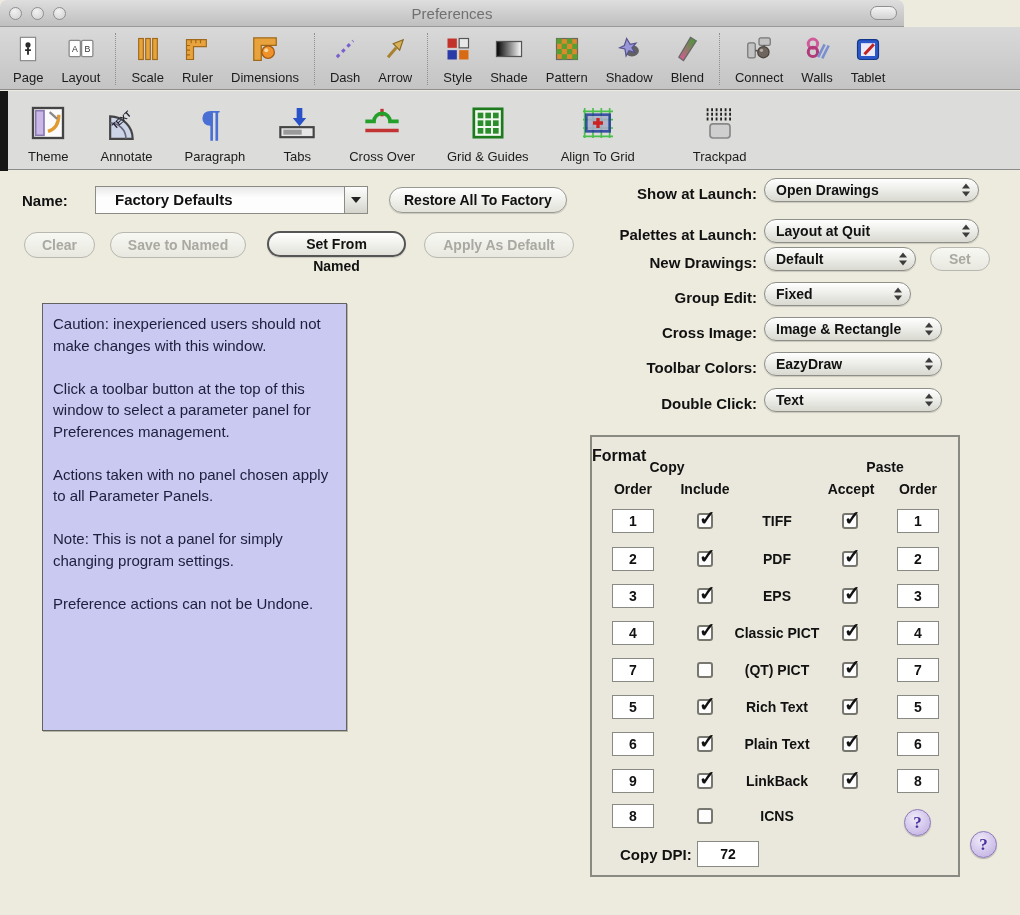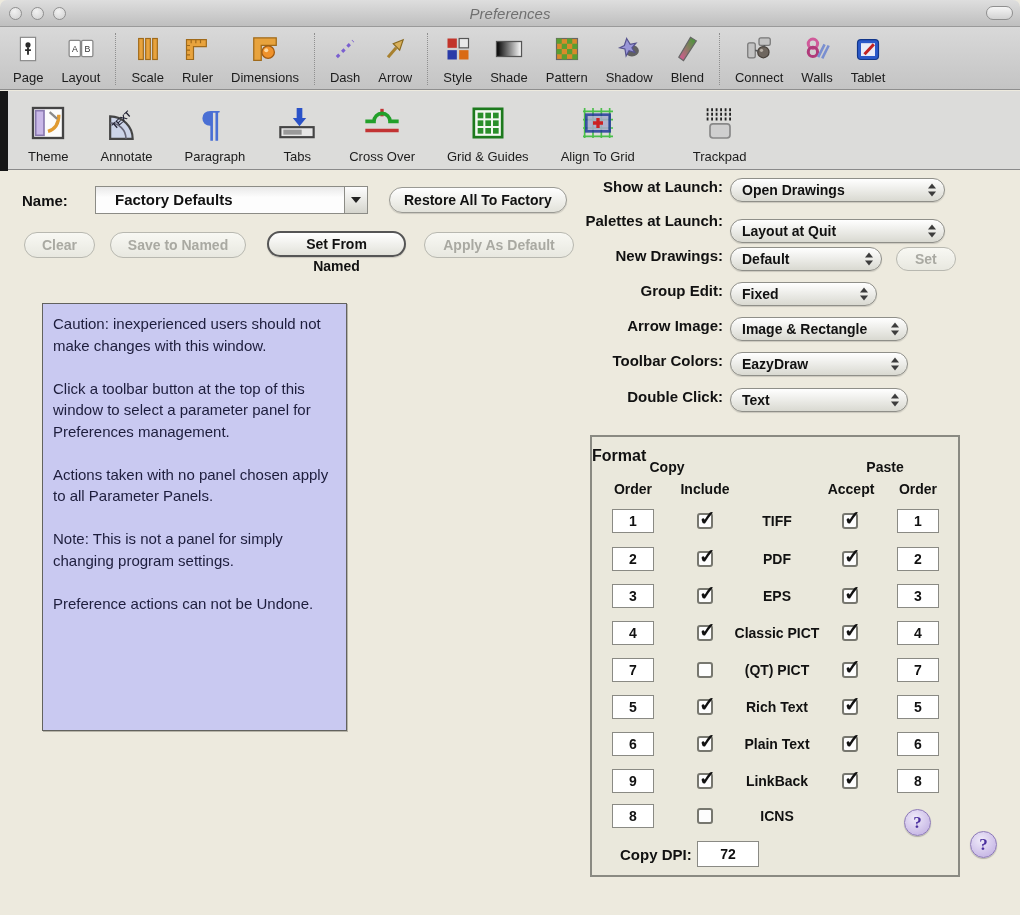--- a/index.html
+++ b/index.html
@@ -2,23 +2,23 @@
 <html><head>
 <meta charset="utf-8">
 <style>
   * { margin:0; padding:0; box-sizing:border-box; }
   html,body { background:#f2f2f2; }
   body { width:1020px; height:915px; position:relative; overflow:hidden;
          font-family:"Liberation Sans", sans-serif; }
   .window { position:absolute; inset:0; background:#edeade; }
 
   
-  .titlebar { position:absolute; left:0; top:0; width:1020px; height:27px;
+  .titlebar { position:absolute; left:0; top:0; width:904px; height:27px;
     background:linear-gradient(#dedede,#c8c8c8 70%,#bfbfbf);
-    border-bottom:1px solid #9a9a9a; border-radius:7px 7px 0 0;font-style:italic; }
+    border-bottom:1px solid #9a9a9a; border-radius:7px 7px 0 0; }
   .tl-group { position:absolute; left:9px; top:7px; display:flex; gap:9px; }
   .tl { width:13px; height:13px; border-radius:50%;
     background:radial-gradient(circle at 40% 30%, #f2f2f2, #cfcfcf);
     border:1px solid #8f8f8f; }
   .win-title { position:absolute; left:0; right:0; top:5px; text-align:center;
     font-size:15px; color:#707070; }
   .pill-btn { position:absolute; right:7px; top:6px; width:27px; height:14px;
     border-radius:7px; border:1px solid #8f8f8f;
     background:linear-gradient(#f5f5f5,#d2d2d2); }
 
@@ -73,21 +73,21 @@
     border-left:5px solid transparent; border-right:5px solid transparent;
     border-top:6px solid #222; }
 
   
   .caution { position:absolute; left:42px; top:303px; width:305px; height:428px;
     background:#c9c9f1; border:1px solid #62625e; box-shadow:1px 1px 0 #b7b4a8;
     padding:9px 10px; font-size:15px; line-height:21.5px; color:#1d1d3c;
     white-space:pre-line; }
 
   
-  .pref-row { position:absolute; left:563px; display:flex; align-items:flex-start; }
+  .pref-row { position:absolute; left:597px; display:flex; align-items:flex-end; }
   .pref-label { width:160px; text-align:right; font-size:15px; font-weight:bold;
     color:#111; margin-right:7px; white-space:nowrap; }
   .set-btn { position:static; margin-left:14px; height:24px; line-height:22px; padding:0 18px; }
 
   
   .fpanel { position:absolute; left:590px; top:435px; width:370px; height:442px;
     background:#eae8dc; border:2px solid #8a8a82; }
   .fpanel .htitle { position:absolute; left:0; width:100%; text-align:left;
     top:10px; font-size:16px; font-weight:bold; color:#111; }
   .fh { position:absolute; font-size:14px; font-weight:bold; color:#111; text-align:center; }
@@ -445,21 +445,21 @@
     <div class="aqua-btn set-btn disabled">Set</div>
   </div>
   <div class="pref-row" style="top:282px;">
     <span class="pref-label">Group Edit:</span>
     <div class="popup" style="width:147px;">
       <span>Fixed</span>
       <span class="arrows"></span>
     </div>
   </div>
   <div class="pref-row" style="top:317px;">
-    <span class="pref-label">Arrow Image:</span>
+    <span class="pref-label">Cross Image:</span>
     <div class="popup" style="width:178px;">
       <span>Image &amp; Rectangle</span>
       <span class="arrows"></span>
     </div>
   </div>
   <div class="pref-row" style="top:352px;">
     <span class="pref-label">Toolbar Colors:</span>
     <div class="popup" style="width:178px;">
       <span>EazyDraw</span>
       <span class="arrows"></span>

